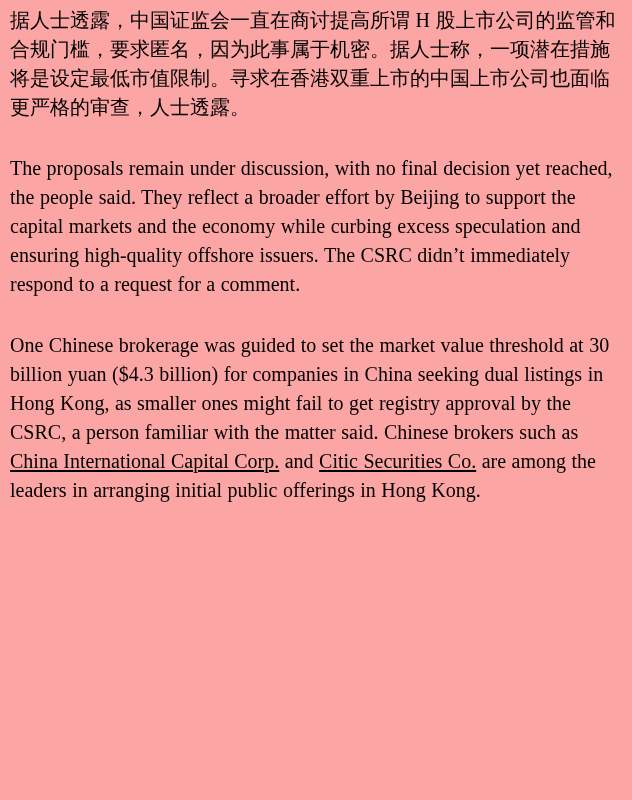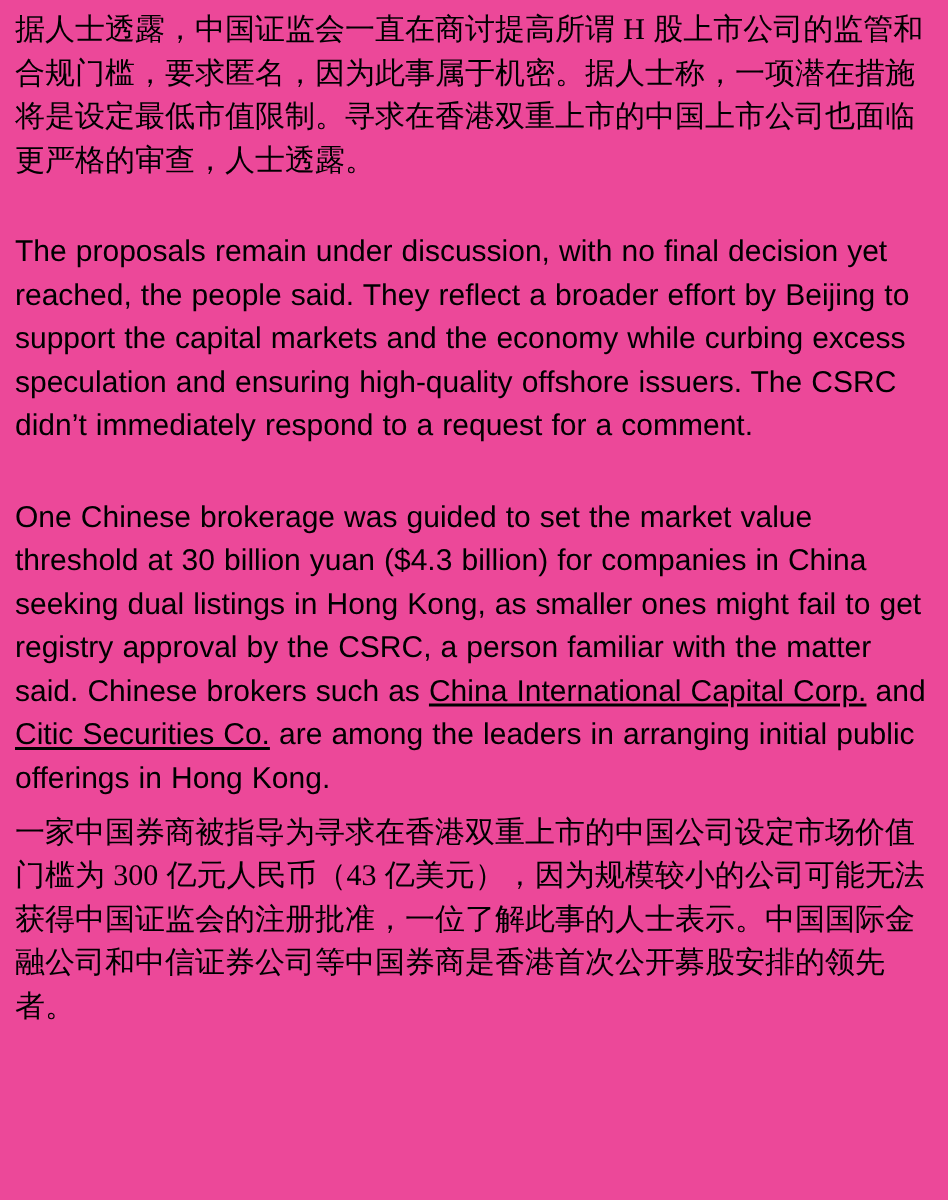--- a/index.html
+++ b/index.html
@@ -10,26 +10,26 @@
   body {
     width: 632px;
     height: 800px;
     overflow: hidden;
   }
   .page {
     box-sizing: border-box;
     width: 632px;
     min-height: 800px;
     padding: 6px 10px 0 10px;
-    background: #ec4899;
+    background: #fca5a5;
   }
   .para {
     margin: 0;
     color: #000000;
-    font-family: Liberation Sans, sans-serif;
+    font-family: Liberation Serif, serif;
     font-size: 20px;
     line-height: 29px;
     text-align: left;
     word-spacing: 0.5px;
   }
   .para.zh {
     
     font-family: "Liberation Serif", "DejaVu Serif", serif;
   }
   .gap-large { margin-top: 32px; }
@@ -47,15 +47,14 @@
 
 <div class="page">
 
   <p class="para zh">据人士透露，中国证监会一直在商讨提高所谓 H 股上市公司的监管和合规门槛，要求匿名，因为此事属于机密。据人士称，一项潜在措施将是设定最低市值限制。寻求在香港双重上市的中国上市公司也面临更严格的审查，人士透露。</p>
 
   <p class="para en gap-large">The proposals remain under discussion, with no final decision yet reached, the people said. They reflect a broader effort by Beijing to support the capital markets and the economy while curbing excess speculation and ensuring high-quality offshore issuers. The CSRC didn’t immediately respond to a request for a comment.</p>
 
 
   <p class="para en gap-large"><span>One Chinese brokerage was guided to set the market value threshold at 30 billion yuan ($4.3 billion) for companies in China seeking dual listings in Hong Kong, as smaller ones might fail to get registry approval by the CSRC, a person familiar with the matter said. Chinese brokers such as </span><a class="link">China International Capital Corp.</a><span> and </span><a class="link">Citic Securities Co.</a><span> are among the leaders in arranging initial public offerings in Hong Kong.</span></p>
 
-  <p class="para zh gap-small">一家中国券商被指导为寻求在香港双重上市的中国公司设定市场价值门槛为 300 亿元人民币（43 亿美元），因为规模较小的公司可能无法获得中国证监会的注册批准，一位了解此事的人士表示。中国国际金融公司和中信证券公司等中国券商是香港首次公开募股安排的领先者。</p>
 
 </div>
 
 </body></html>

